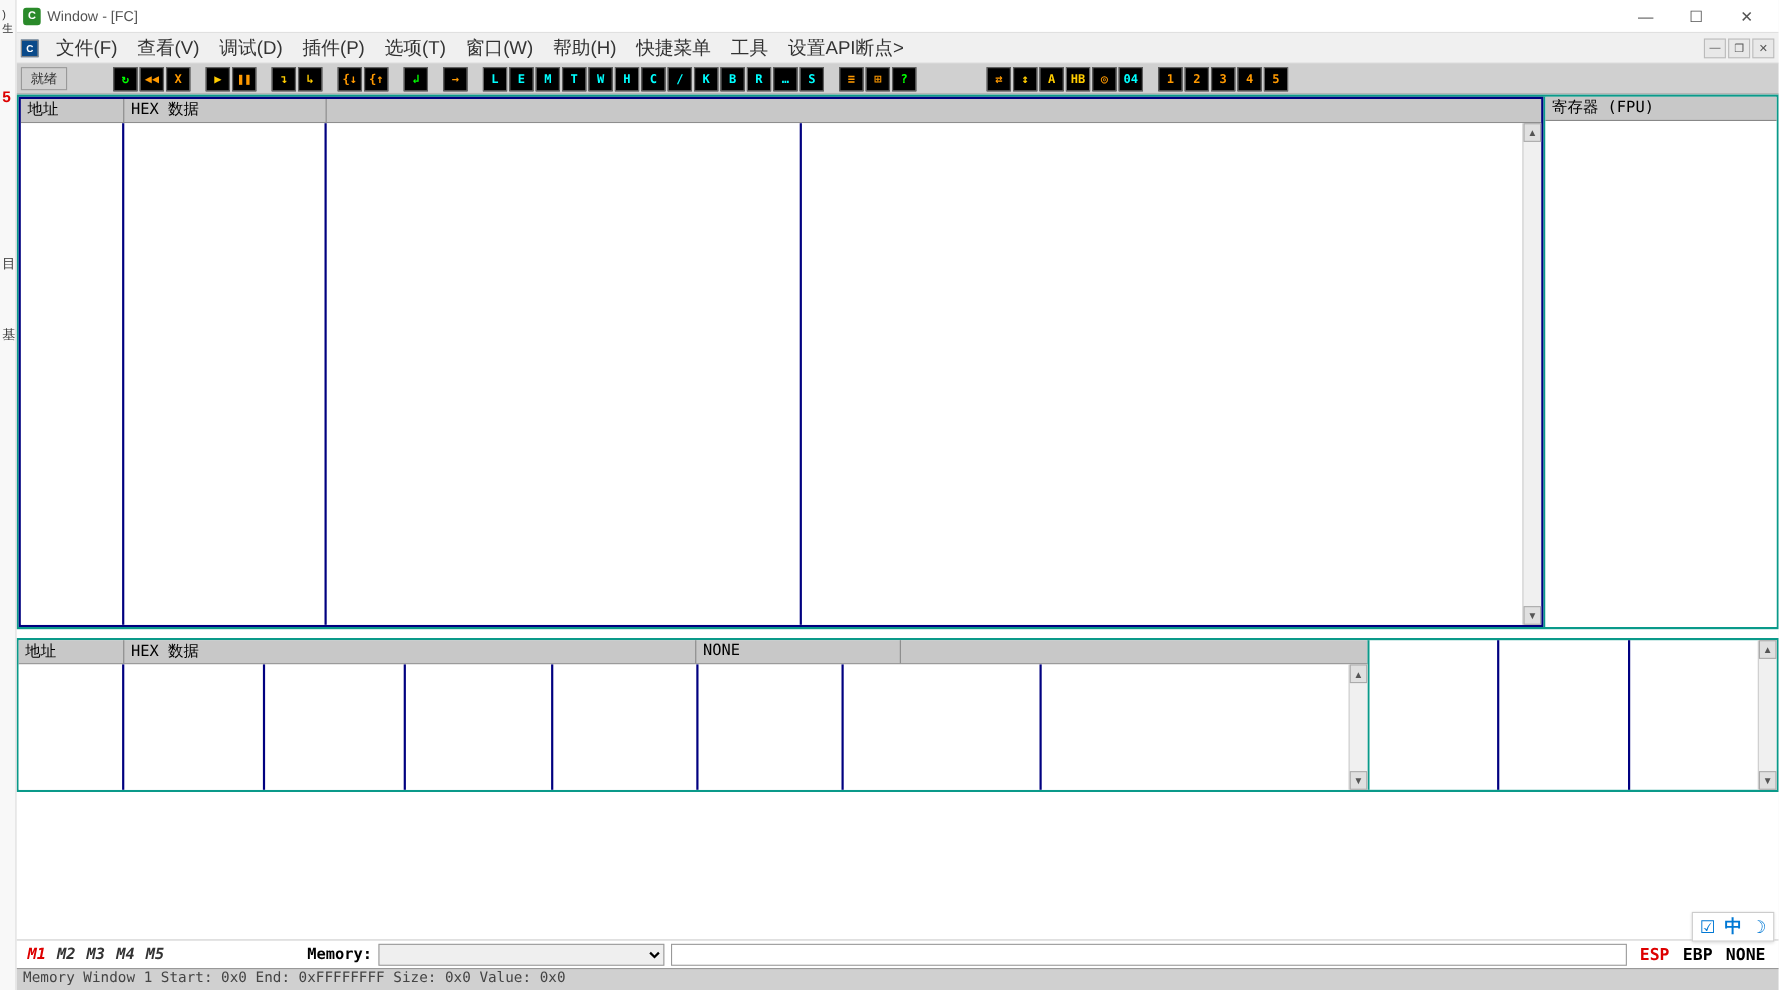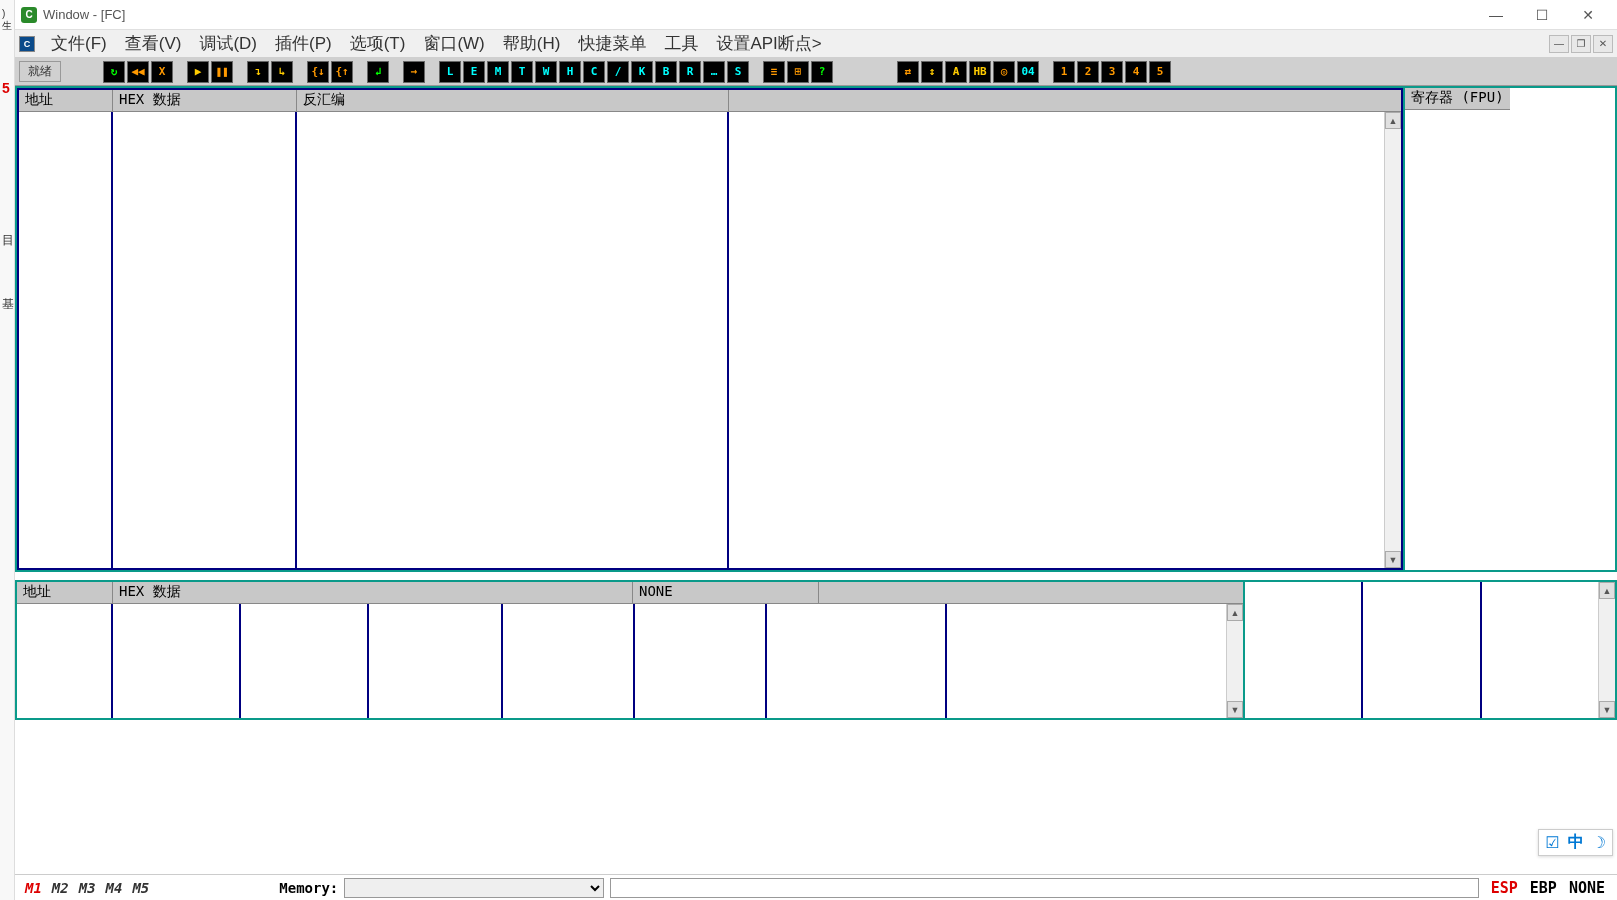--- a/index.html
+++ b/index.html
@@ -129,21 +129,21 @@
   flex: 1;
   border: 2px solid #000080;
   display: flex;
   flex-direction: column;
   position: relative;
 }
 .reg-pane {
   width: 212px;
   border-left: 2px solid #0a9a8a;
   display: flex;
-  flex-direction: row;
+  flex-direction: column;
 }
 .pane-header {
   height: 22px;
   background: #c8c8c8;
   display: flex;
   border-bottom: 1px solid #888;
 }
 .col-head {
   padding: 1px 6px;
   font-size: 14px;
@@ -371,21 +371,20 @@
       </div>
   </div>
 
   <div class="workspace">
 
     <div class="upper-panes">
       <div class="disasm-pane">
         <div class="pane-header" id="disasm-header">
             <div class="col-head" style="width: 94px;">地址</div>
             <div class="col-head" style="width: 184px;">HEX 数据</div>
-            <div class="col-head" style="width: 432px;">反汇编</div>
           </div>
         <div class="pane-body" id="disasm-body">
         <div class="vcol" style="width: 94px;"></div>
             <div class="vcol" style="width: 184px;"></div>
             <div class="vcol" style="width: 432px;"></div>
             <div class="vcol" style="width: 478px; flex: 1 1 0%; border-right: none;"></div>
             <div class="scrollbar-v">
               <div class="up">▲</div>
               <div class="dn">▼</div>
             </div>
@@ -450,20 +449,21 @@
     <span class="label">Memory:</span>
     <select></select>
     <input type="text" style="">
     <span id="reg-labels" style="display:flex">
         <span class="reg-lbl esp">ESP</span>
         <span class="reg-lbl">EBP</span>
         <span class="reg-lbl">NONE</span>
       </span>
   </div>
 
+  <div class="status-line">Memory Window 1  Start: 0x0  End: 0xFFFFFFFF  Size: 0x0 Value: 0x0</div>
 
   <div class="ime-float">
     <span style="color:#0078d4">☑</span>
     <span style="color:#0078d4;font-weight:bold">中</span>
     <span style="color:#0078d4">☽</span>
   </div>
 
 </div>
 
 </body></html>

